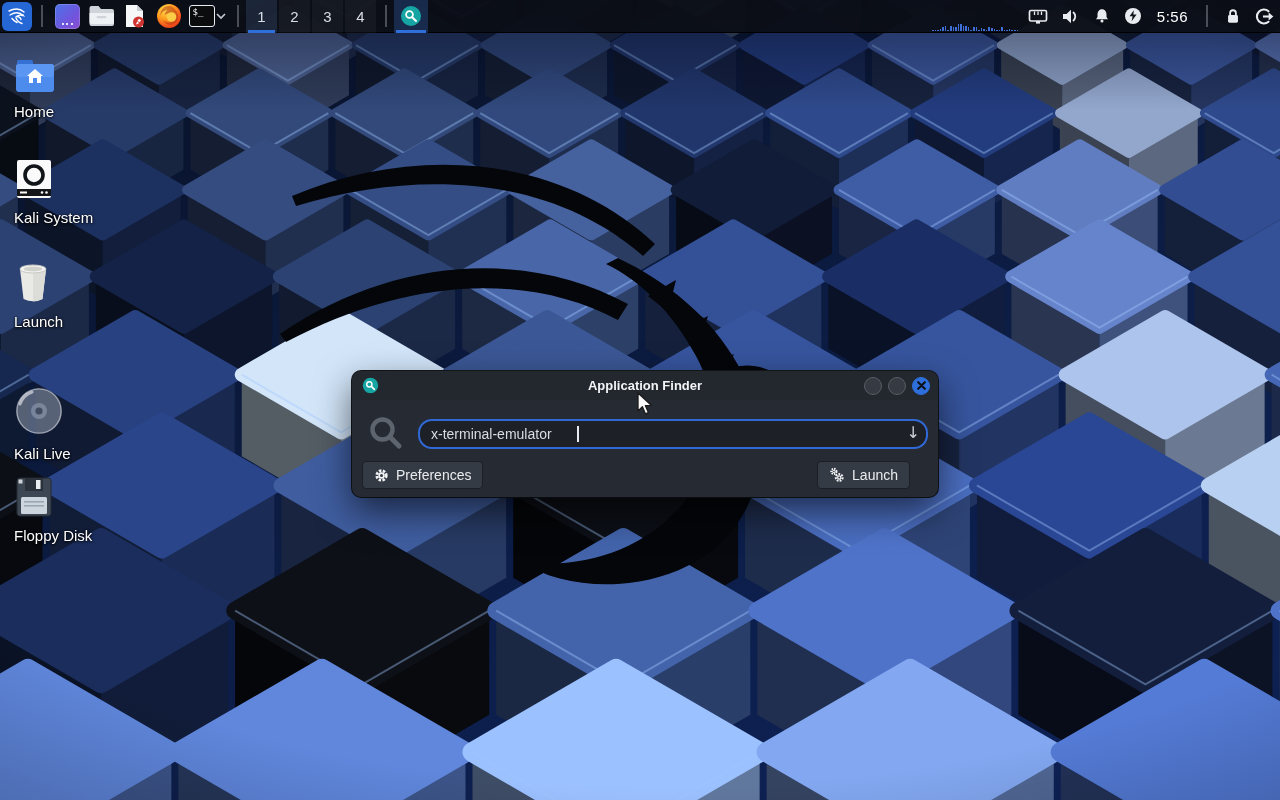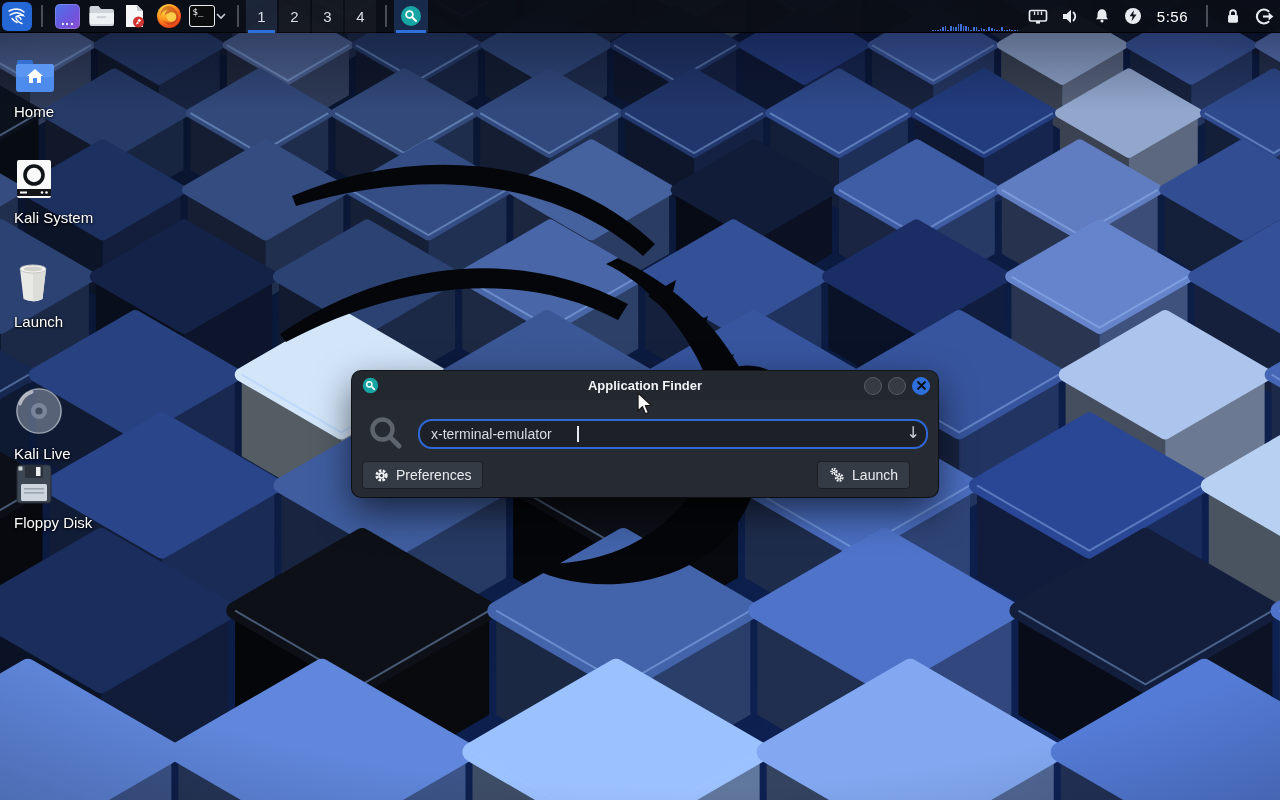--- a/index.html
+++ b/index.html
@@ -416,21 +416,21 @@
   <svg width="50" height="50" viewBox="0 0 50 50">
     <circle cx="25" cy="25" r="23" fill="rgba(205,216,230,.38)"></circle>
     <circle cx="25" cy="25" r="22" fill="none" stroke="rgba(255,255,255,.45)" stroke-width="1.2"></circle>
     <path d="M6,18 A20,20 0 0 1 18,6" stroke="rgba(255,255,255,.55)" stroke-width="3" fill="none" stroke-linecap="round"></path>
     <circle cx="25" cy="25" r="8" fill="rgba(150,162,182,.55)"></circle>
     <circle cx="25" cy="25" r="3.6" fill="rgba(28,38,58,.6)"></circle>
   </svg>
   <div class="dlabel">Kali Live</div>
 </div>
 
-<div class="dicon" style="top:463px">
+<div class="dicon" style="top:476px">
   <svg width="40" height="42" viewBox="0 0 40 42">
     <rect x="3" y="2" width="34" height="38" rx="3" fill="#3d4754" stroke="#242b33" stroke-width="1"></rect>
     <rect x="11" y="2" width="18" height="13" fill="#2a313b"></rect>
     <rect x="22" y="4" width="4.5" height="9" fill="#e9edf0"></rect>
     <rect x="7" y="21" width="26" height="17" rx="1.5" fill="#ccd5dd"></rect>
     <rect x="10" y="25" width="20" height="1.6" fill="#9aa7b2"></rect>
     <rect x="10" y="29" width="20" height="1.6" fill="#9aa7b2"></rect>
     <rect x="4.5" y="3.5" width="4" height="4" fill="#e9edf0" opacity=".85"></rect>
   </svg>
   <div class="dlabel">Floppy Disk</div>

